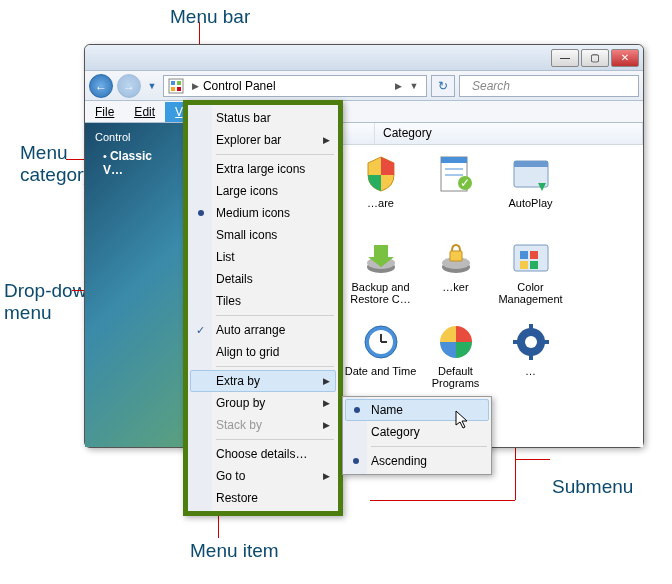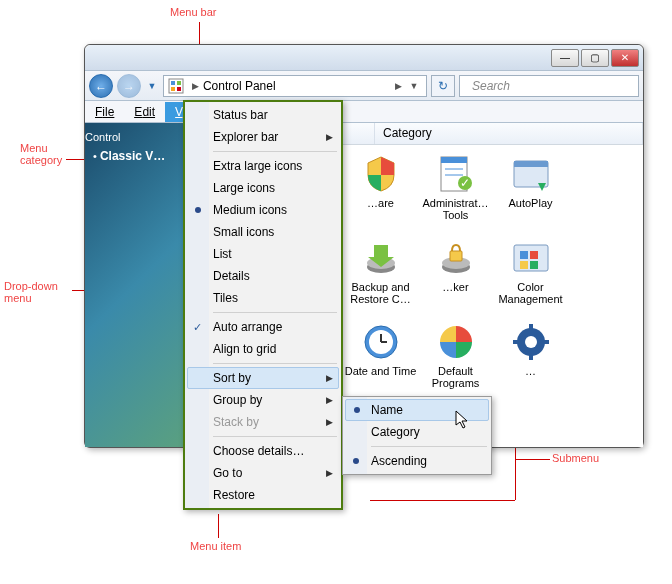--- a/index.html
+++ b/index.html
@@ -1,17 +1,17 @@
 <!DOCTYPE html>
 <html><head>
 <meta charset="utf-8">
 <style>
 * { box-sizing: border-box; margin: 0; padding: 0; font-family: "Segoe UI", Tahoma, sans-serif; font-size: 12px; }
 body { background: #fff; width: 672px; height: 584px; position: relative; }
-.annotation { position: absolute; color: #ef4444; font-size: 11px; }
+.annotation { position: absolute; color: #0c4a6e; font-size: 19px; }
 .ann-line { position: absolute; background: #c00; }
 .window { position: absolute; left: 84px; top: 44px; width: 560px; height: 404px; border: 1px solid #555; border-radius: 6px; background: #fff; box-shadow: 2px 2px 6px rgba(0,0,0,0.3); overflow: visible; }
 .titlebar { height: 26px; background: linear-gradient(#e8f0f8, #d0dceb); border-bottom: 1px solid #b0c0d0; display: flex; justify-content: flex-end; align-items: center; padding: 0 4px; border-radius: 6px 6px 0 0; }
 .winbtn { width: 28px; height: 18px; margin-left: 2px; border: 1px solid #888; border-radius: 2px; display: flex; align-items: center; justify-content: center; font-size: 10px; background: linear-gradient(#f8f8f8,#d8d8d8); }
 .winbtn.close { background: linear-gradient(#f08080,#c03030); color: #fff; }
 .addrbar { height: 30px; background: linear-gradient(#f4f6fa,#e6ecf4); border-bottom: 1px solid #b0c0d0; display: flex; align-items: center; padding: 0 4px; gap: 4px; }
 .navbtn { width: 24px; height: 24px; border-radius: 50%; background: radial-gradient(#6faee9,#2a6db0); border: 1px solid #2a6db0; display: flex; align-items: center; justify-content: center; color: #fff; font-size: 12px; }
 .navbtn.fwd { opacity: 0.4; }
 .navdrop { width: 14px; height: 24px; display: flex; align-items: center; justify-content: center; color: #2a6db0; font-size: 9px; }
 .breadcrumb { flex: 1; height: 22px; border: 1px solid #a0b0c0; background: #fff; display: flex; align-items: center; padding: 0 4px; }
@@ -19,31 +19,31 @@
 .bc-text { flex: 1; }
 .bc-arrow { padding: 0 4px; color: #555; font-size: 9px; }
 .bc-drop { width: 16px; display: flex; justify-content: center; color: #555; font-size: 9px; }
 .refreshbtn { width: 24px; height: 22px; border: 1px solid #a0b0c0; background: #f0f4fa; display: flex; align-items: center; justify-content: center; color: #2a6db0; }
 .searchbox { width: 180px; height: 22px; border: 1px solid #a0b0c0; background: #fff; padding: 0 12px; color: #888; font-style: italic; display: flex; align-items: center; }
 .menubar { height: 22px; background: #f4f6fa; border-bottom: 1px solid #b0c0d0; display: flex; align-items: center; text-decoration: underline; }
 .menubar span { padding: 3px 10px; cursor: default; }
 .menubar span u { text-decoration: underline; }
 .menubar span.active { background: #3a9be0; color: #fff; }
 .content { position: relative; height: 324px; display: flex; }
-.sidebar { width: 100px; height: 100%; background: linear-gradient(135deg, #1a4a6a 0%, #3a8aaa 50%, #5aa080 100%); color: #fff; padding: 8px 0; }
+.sidebar { width: 100px; height: 100%; background: linear-gradient(135deg, #1a4a6a 0%, #3a8aaa 50%, #5aa080 100%); color: #fff; padding: 8px 10px; }
 .sidebar .cp { font-size: 11px; margin-bottom: 6px; }
 .sidebar .bullet { font-size: 11px; padding-left: 8px; }
 .viewpane { flex: 1; background: #fff; position: relative; padding-top: 22px; }
 .colhdr { position: absolute; top: 0; left: 0; right: 0; height: 22px; background: linear-gradient(#fafcfe,#eaf0f8); border-bottom: 1px solid #d0d8e0; display: flex; }
 .colhdr div { padding: 3px 8px; border-right: 1px solid #d8e0ea; }
 .iconwrap { padding: 8px; display: flex; flex-wrap: wrap; gap: 4px 0; margin-left: 150px; }
 .cp-item { width: 75px; height: 80px; display: flex; flex-direction: column; align-items: center; text-align: center; }
 .cp-icon { width: 42px; height: 42px; margin-bottom: 2px; display: flex; align-items: center; justify-content: center; }
 .cp-label { font-size: 11px; line-height: 1.1; }
-.dropdown { position: absolute; left: 183px; top: 100px; width: 160px; background: #f2f2f2; border: 2px solid #4d7c0f; box-shadow: 2px 2px 6px rgba(0,0,0,0.3); z-index: 10; padding: 2px; }
+.dropdown { position: absolute; left: 183px; top: 100px; width: 160px; background: #f2f2f2; border: 5px solid #4d7c0f; box-shadow: 2px 2px 6px rgba(0,0,0,0.3); z-index: 10; padding: 2px; }
 .dd-item { display: flex; align-items: center; height: 22px; padding: 0 6px 0 26px; position: relative; cursor: default; }
 .dd-item.hover { background: #d6e7f7; border: 1px solid #a8c8e8; border-radius: 2px; padding: 0 5px 0 25px; }
 .dd-item.disabled { color: #999; gap: 20px; }
 .dd-sep { height: 1px; background: #d0d0d0; margin: 3px 2px 3px 26px; }
 .dd-check { position: absolute; left: 6px; color: #2a5a9a; font-size: 11px; }
 .dd-radio { position: absolute; left: 8px; width: 6px; height: 6px; border-radius: 50%; background: #2a4a8a; }
 .dd-arrow { margin-left: auto; font-size: 9px; color: #333; }
 .dd-iconcol { position: absolute; left: 0; top: 0; bottom: 0; width: 24px; background: #eaeef4; }
 .submenu { position: absolute; left: 342px; top: 396px; width: 150px; background: #f2f2f2; border: 1px solid #9a9a9a; box-shadow: 2px 2px 6px rgba(0,0,0,0.3); z-index: 11; padding: 2px; }
 .cursor { position: absolute; left: 455px; top: 410px; z-index: 20; font-size: 16px; color: #000; }
@@ -64,21 +64,21 @@
 <div class="ann-line" style="left:96px; top:106px; width:1px; height:54px"></div>
 <div class="ann-line" style="left:96px; top:106px; width:25px; height:1px"></div>
 
 <div class="annotation" style="left:4px; top:280px; white-space:pre">Drop-down
 menu</div>
 <div class="ann-line" style="left:72px; top:290px; width:113px; height:1px"></div>
 
 <div class="annotation" style="left:190px; top:540px">Menu item</div>
 <div class="ann-line" style="left:218px; top:514px; width:1px; height:24px"></div>
 
-<div class="annotation" style="left:552px; top:452px">Submenu</div>
+<div class="annotation" style="left:552px; top:476px">Submenu</div>
 <div class="ann-line" style="left:515px; top:459px; width:35px; height:1px"></div>
 <div class="ann-line" style="left:515px; top:400px; width:1px; height:100px"></div>
 <div class="ann-line" style="left:370px; top:400px; width:145px; height:1px"></div>
 <div class="ann-line" style="left:370px; top:500px; width:145px; height:1px"></div>
 
 <div class="window">
 
   <div class="titlebar">
     <div class="winbtn">—</div>
     <div class="winbtn">▢</div>
@@ -141,21 +141,20 @@
             <div class="cp-icon">
               <svg width="42" height="42">
                 <rect x="6" y="4" width="26" height="34" fill="#fff" stroke="#888"></rect>
                 <rect x="6" y="4" width="26" height="6" fill="#4a90d9"></rect>
                 <line x1="10" y1="16" x2="28" y2="16" stroke="#4a90d9"></line>
                 <line x1="10" y1="22" x2="28" y2="22" stroke="#4a90d9"></line>
                 <circle cx="30" cy="30" r="7" fill="#7ac142"></circle>
                 <text x="30" y="34" text-anchor="middle" fill="#fff" font-size="10">✓</text>
               </svg>
             </div>
-            <div class="cp-label">Administrat… Tools</div>
           </div>
         <div class="cp-item">
             <div class="cp-icon">
               <svg width="42" height="42">
                 <rect x="4" y="8" width="34" height="26" rx="2" fill="#dde8f5" stroke="#7a9ac0"></rect>
                 <rect x="4" y="8" width="34" height="6" fill="#6a9ad0"></rect>
                 <polygon points="28,30 36,30 32,38" fill="#27ae60"></polygon>
               </svg>
             </div>
             <div class="cp-label">AutoPlay</div>
@@ -290,21 +289,21 @@
   <div class="dd-sep"></div>
   <div class="dd-item">
       <span class="dd-check">✓</span>
       <span>Auto arrange</span>
     </div>
   <div class="dd-item">
       <span>Align to grid</span>
     </div>
   <div class="dd-sep"></div>
   <div class="dd-item hover">
-      <span>Sort by</span>
+      <span>Extra by</span>
       <span class="dd-arrow">▶</span>
     </div>
   <div class="dd-item">
       <span>Group by</span>
       <span class="dd-arrow">▶</span>
     </div>
   <div class="dd-item disabled">
       <span>Stack by</span>
       <span class="dd-arrow">▶</span>
     </div>

